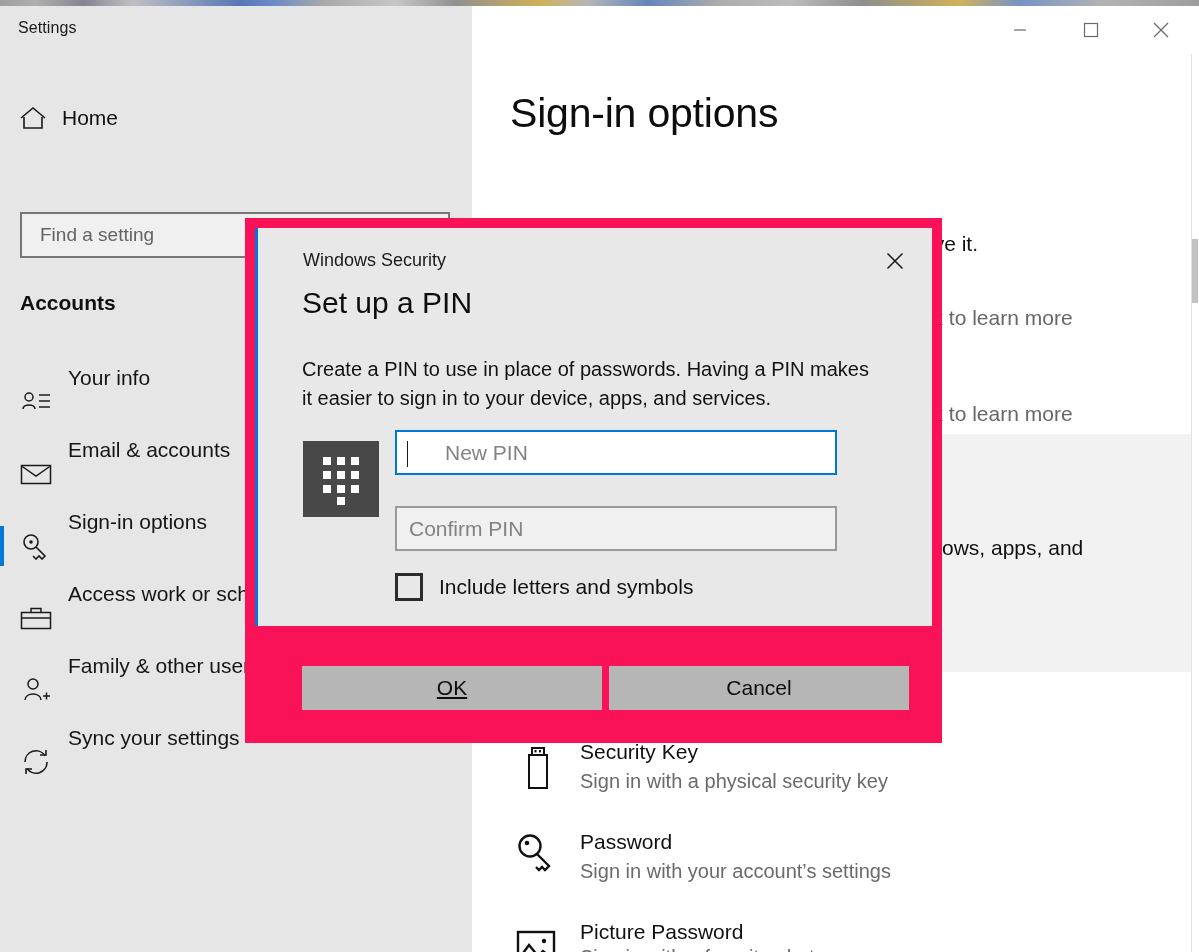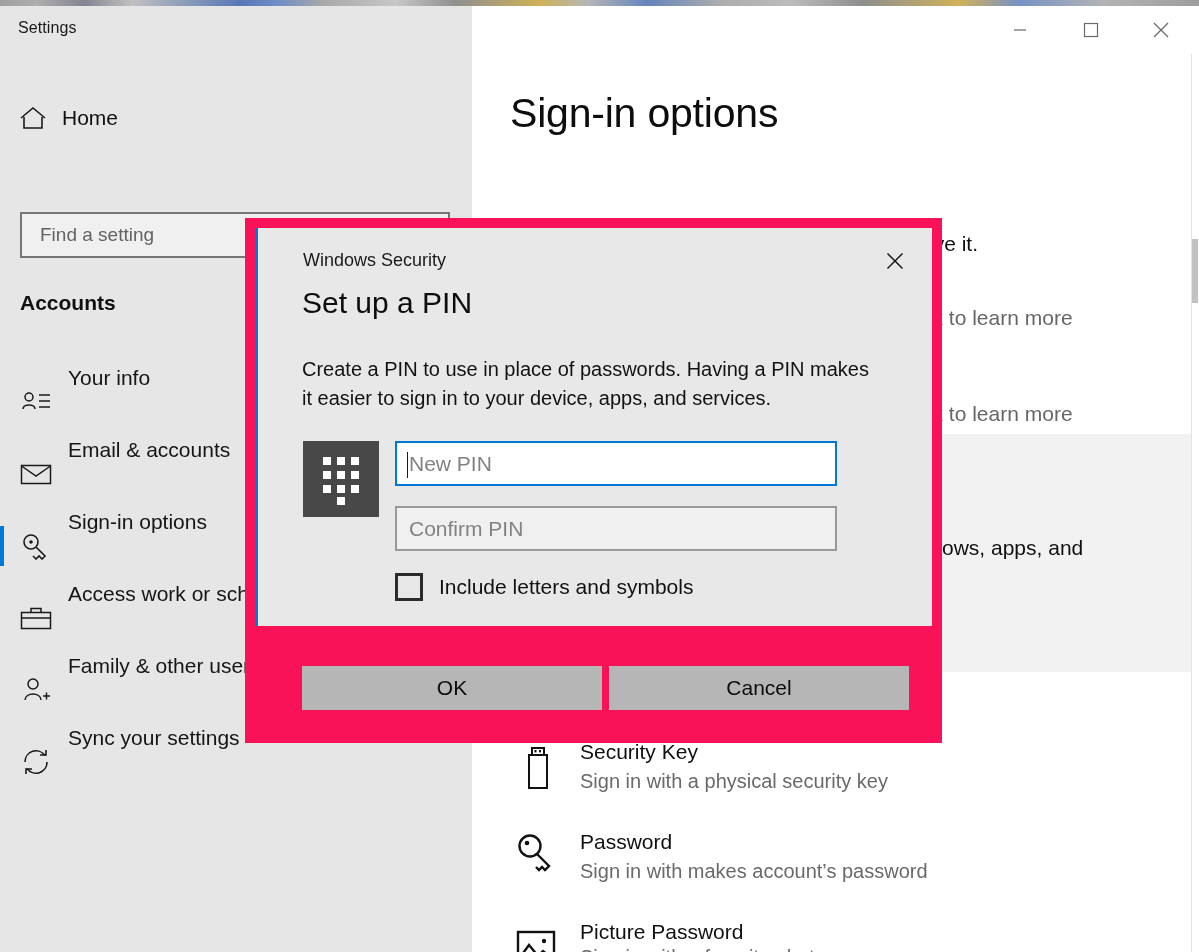--- a/index.html
+++ b/index.html
@@ -217,23 +217,24 @@
     background: #484848;
     display: flex; align-items: center; justify-content: center;
   }
   .pin-field {
     position: absolute; left: 137px;
     width: 442px; height: 45px;
     display: flex; align-items: center;
     background: #ffffff;
   }
   .pin-new {
-    top: 213px;
+    top: 202px;
     border: 2px solid #0078d7;
     background: #ffffff;
+    padding-left: 36px;
   }
   .pin-confirm {
     top: 278px;
     border: 2px solid #9a9a9a;
     background: #f0f0f0;
   }
   .caret {
     position: absolute; left: 10px; top: 9px;
     width: 1px; height: 26px; background: #1a1a1a;
   }
@@ -256,21 +257,21 @@
   }
   .dlg-btn {
     position: absolute; top: 438px;
     height: 44px;
     background: #b6b6b6;
     border: none;
     display: flex; align-items: center; justify-content: center;
     font-size: 21px; color: #0d0d0d;
     font-family: "Liberation Sans", sans-serif;
   }
-  .dlg-ok { left: 44px; width: 300px; }
+  .dlg-ok { left: 44px; width: 300px; text-decoration: underline; }
   .dlg-cancel { left: 351px; width: 300px; }
 
   
   .clipped-line {
     position: absolute; left: 580px; top: 940px;
     width: 520px; height: 12px;
     overflow: hidden;
     font-size: 20px; color: #6a6a6a;
     white-space: nowrap;
   }
@@ -437,21 +438,21 @@
 
       <div class="opt-row" style="top:772px; width:727px; height:70px;">
         <span class="opt-icon" style="top:6px;">
           <svg width="44" height="46" viewBox="0 0 44 46">
             <circle cx="14" cy="14" r="10.5" fill="none" stroke="#111" stroke-width="2.4"></circle>
             <circle cx="11" cy="11" r="2.3" fill="#111"></circle>
             <path d="M21 22 L33 34 L29 38 L26 35 L23 38 L20 35" fill="none" stroke="#111" stroke-width="2.4" stroke-linejoin="miter"></path>
           </svg>
         </span>
         <span class="opt-title" style="top:4px;">Password</span>
-        <span class="opt-desc" style="top:34px;">Sign in with makes account’s password</span>
+        <span class="opt-desc" style="top:34px;">Sign in with your account’s settings</span>
       </div>
 
       <div class="opt-row" style="top:862px; width:727px; height:70px;">
         <span class="opt-icon" style="top:14px;">
           <svg width="44" height="36" viewBox="0 0 44 36">
             <rect x="2" y="2" width="36" height="28" fill="none" stroke="#111" stroke-width="2.4"></rect>
             <circle cx="28" cy="11" r="2.2" fill="#111"></circle>
             <path d="M2 30 L13 15 L22 26 L27 21 L38 30" fill="none" stroke="#111" stroke-width="2.4"></path>
           </svg>
         </span>

